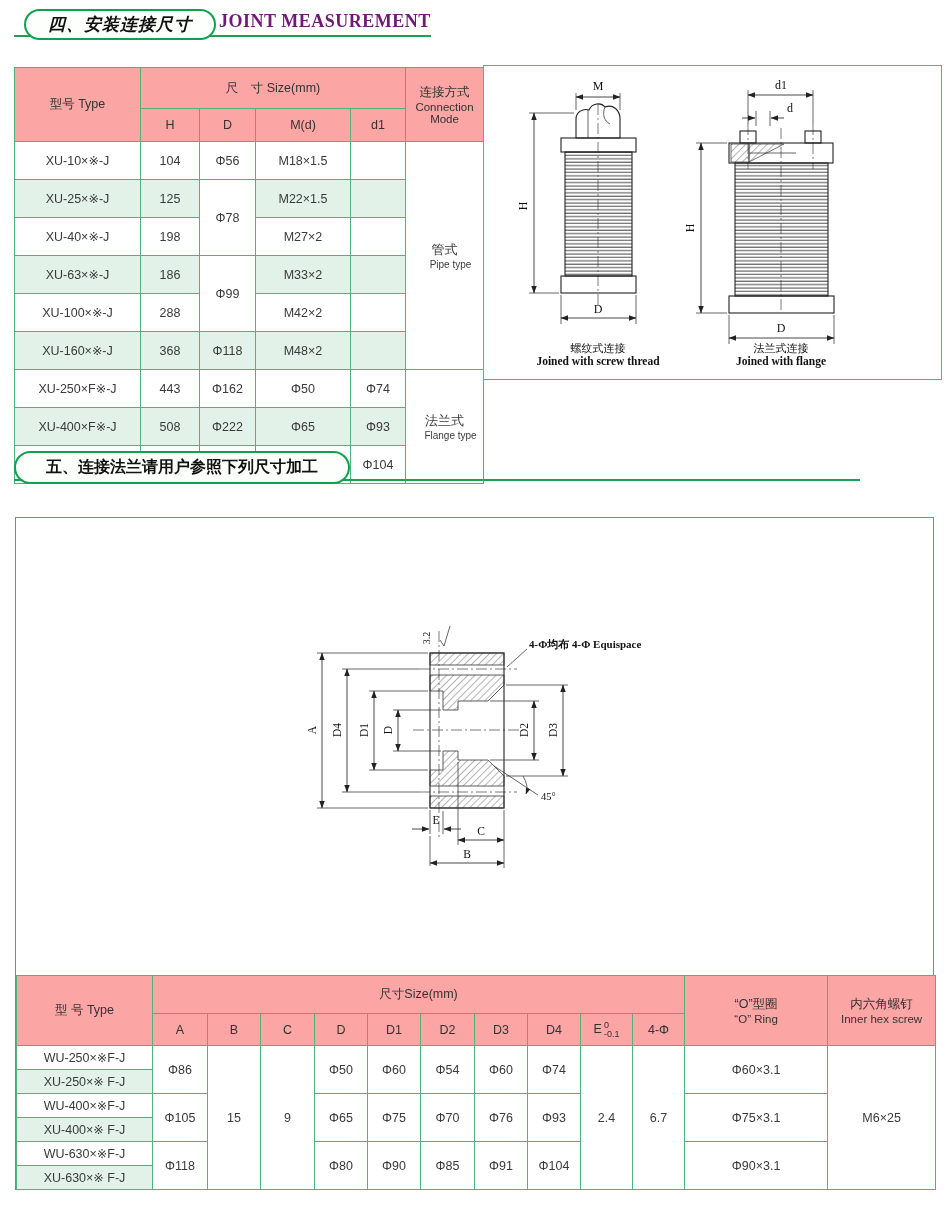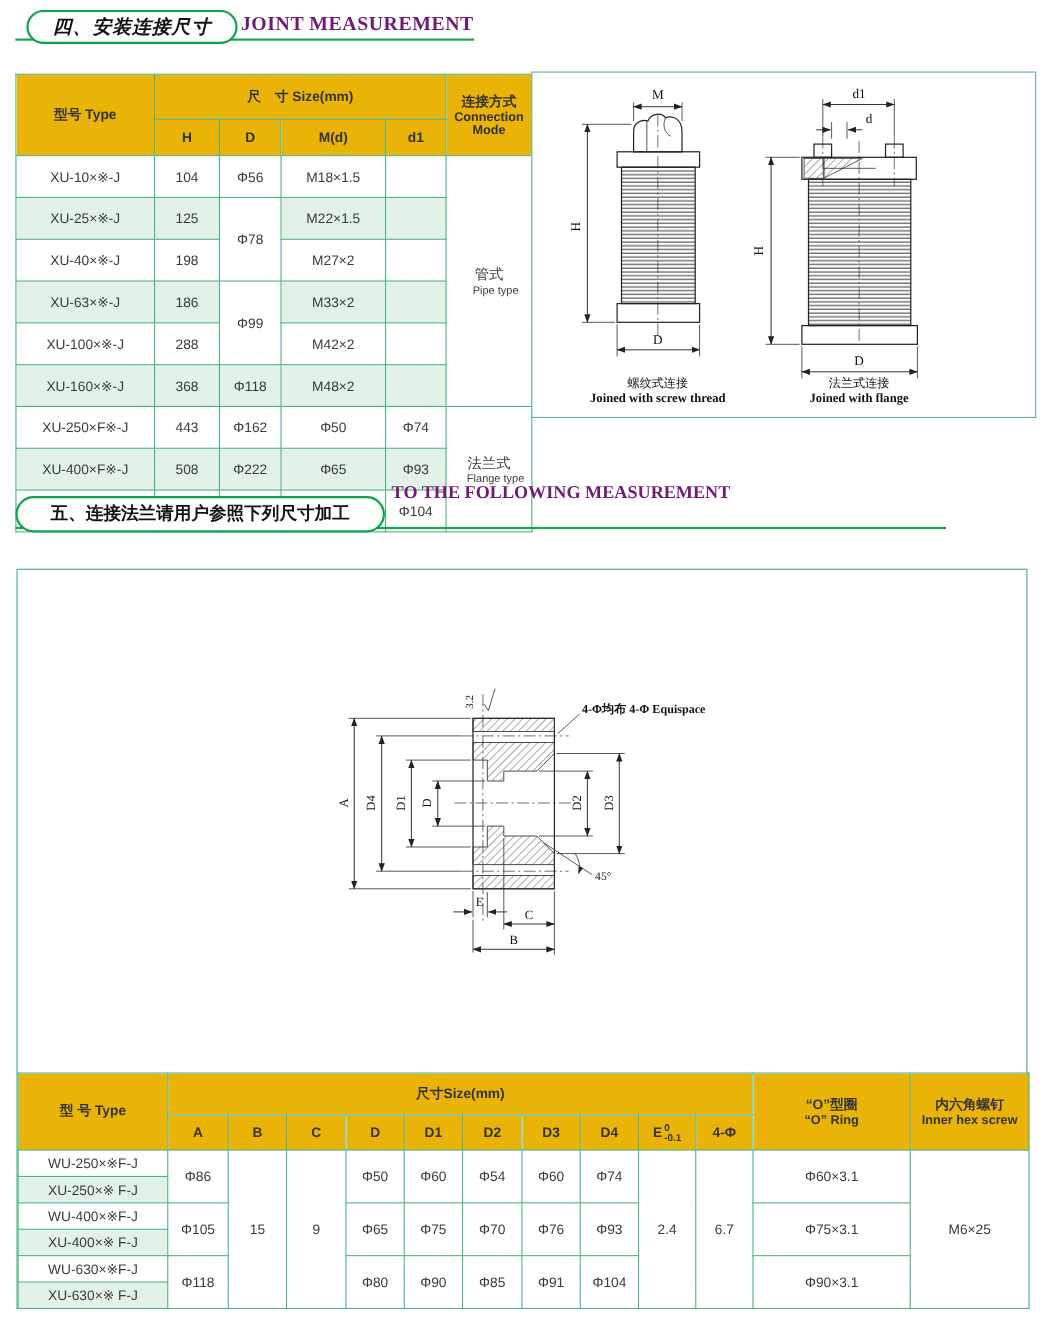--- a/index.html
+++ b/index.html
@@ -24,21 +24,21 @@
   .entitle2{left:356px;top:437px;font-size:16.5px;line-height:21px;width:540px;}
   .grnline{height:2px;background:#17a351;z-index:1;}
   .gl1{left:14px;top:35px;width:417px;}
   .gl2{left:14px;top:479px;width:846px;}
   
   table{border-collapse:collapse;table-layout:fixed;}
   th,td{
     border:1px solid #4fb37e;text-align:center;vertical-align:middle;
     font-size:12.5px;color:#3a3a3a;padding:0;overflow:hidden;
   }
-  th{background:#eab308;font-weight:bold;color:#333;}
+  th{background:#fca5a5;font-weight:normal;color:#333;}
   td.mint{background:#e2f2e9;}
   td.wh{background:#ffffff;}
   .t1{left:14px;top:67px;width:470px;border:1.5px solid #4fb37e;}
   .t1 tr{height:38px;}
   .t1 tr.h1{height:41px;}
   .t1 tr.h2{height:33px;}
   .t2{left:0px;top:457px;width:919px;border:1.5px solid #4fb37e;}
   .t2 tr{height:24px;}
   .t2 tr.h1{height:38px;}
   .t2 tr.h2{height:32px;}
@@ -243,21 +243,20 @@
     <text x="297" y="266" font-size="12" text-anchor="middle">D</text>
 
     <text x="297" y="286" font-size="11" text-anchor="middle" fill="#666" font-family="'Liberation Sans',sans-serif">法兰式连接</text>
     <text x="297" y="299" font-size="11.5" text-anchor="middle" font-weight="bold" fill="#333">Joined with flange</text>
   </g>
 </svg>
 </div>
 
 <div class="abs grnline gl2"></div>
 <div class="abs entitle entitle2">
-  <div>TO THE FOLLOWING MEASUREMENT</div>
 </div>
 <div class="abs pill pill2">
   <span>五、连接法兰请用户参照下列尺寸加工</span>
 </div>
 
 <div class="abs box2">
 
   <svg class="abs xsec" viewBox="0 0 380 290">
 
     <line class="cl" x1="122" y1="112" x2="232" y2="112"></line>

